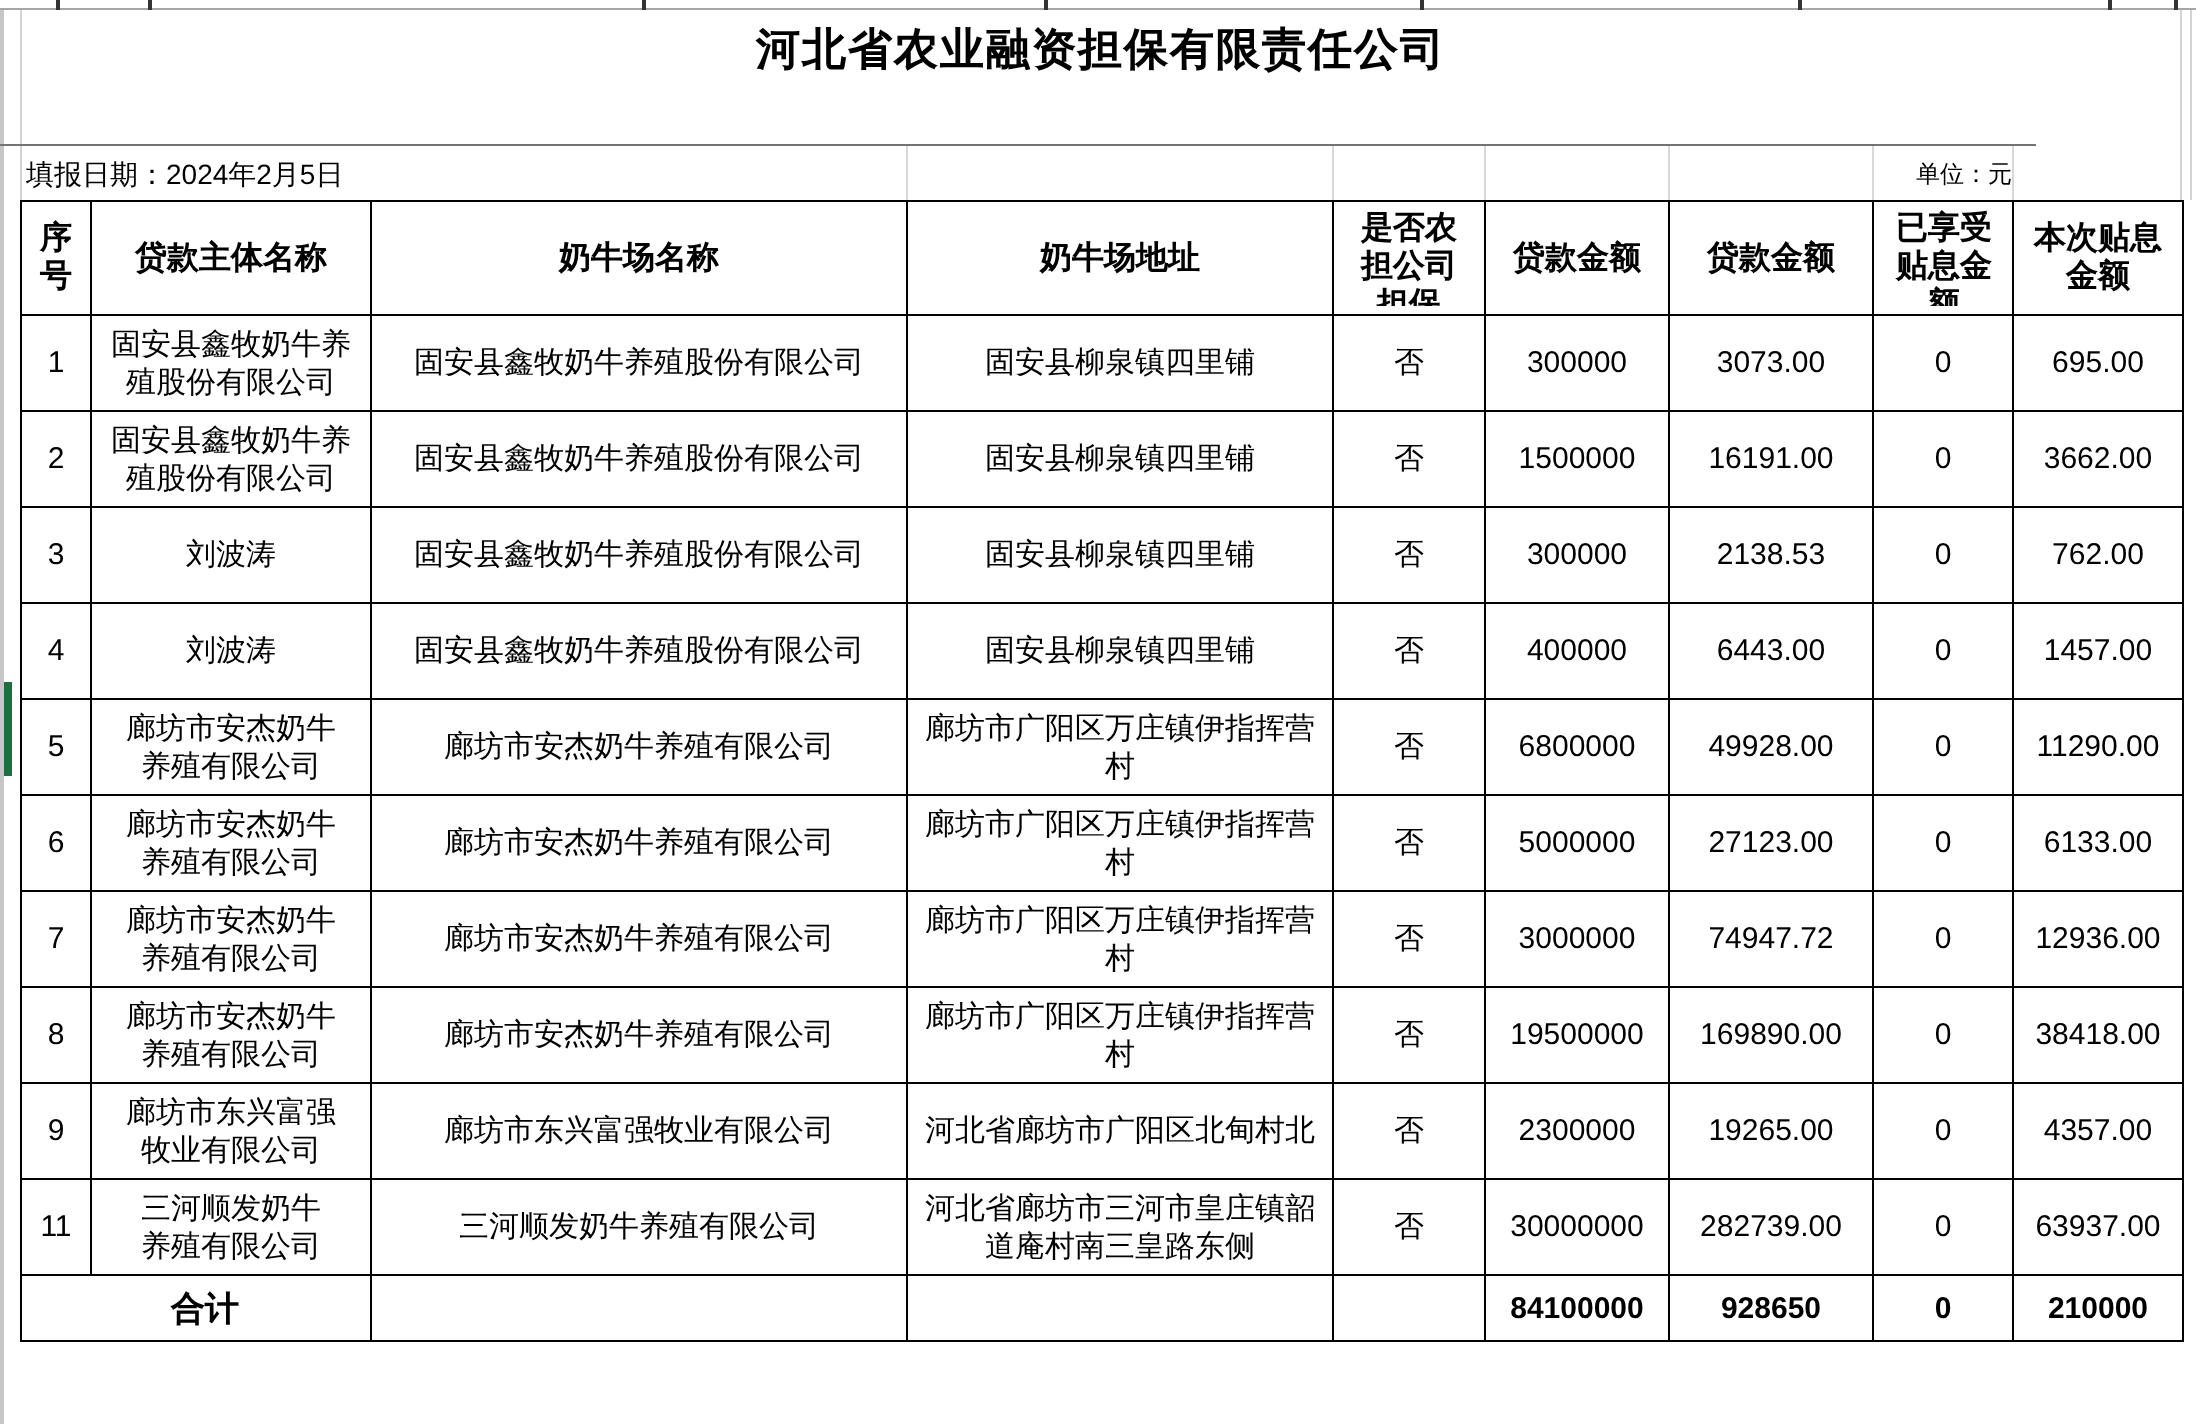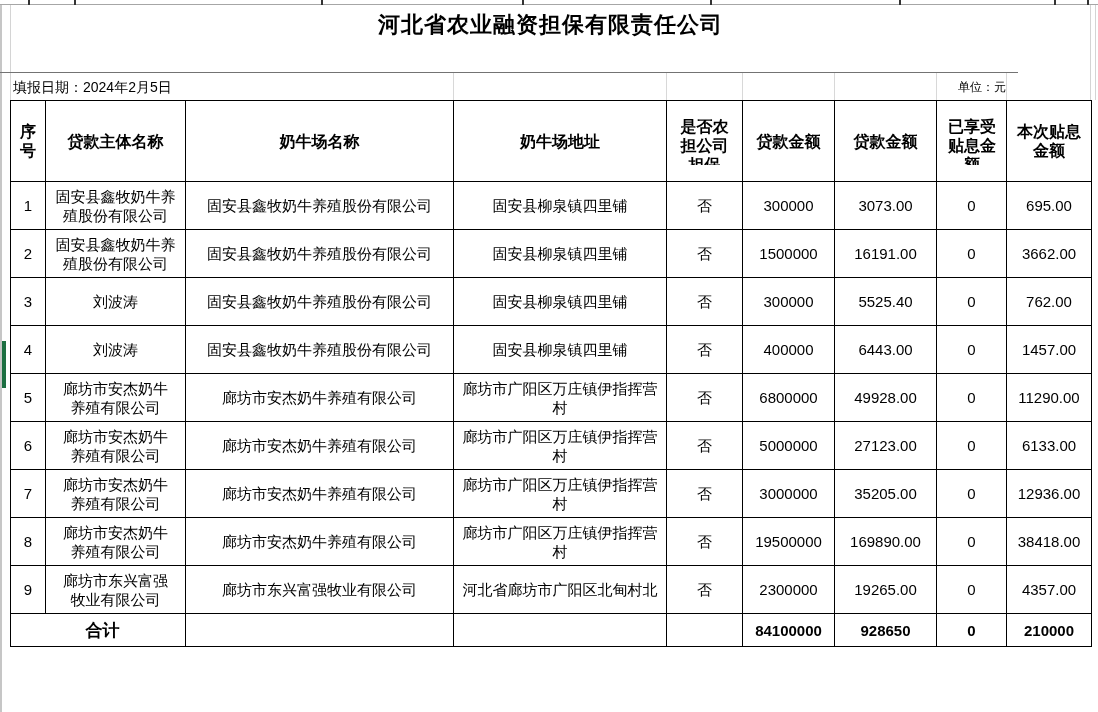--- a/index.html
+++ b/index.html
@@ -26,21 +26,21 @@
   .date-label { position:absolute; left:13px; top:0; font-size:14px; line-height:28px; }
   .unit-label { position:absolute; right:12px; top:0; font-size:12px; line-height:28px; }
 
   
   table.grid { position:absolute; left:10px; top:100px; width:1081px; border-collapse:collapse; table-layout:fixed; background:#fff; }
   table.grid th, table.grid td { border:1.5px solid #000; vertical-align:middle; overflow:hidden; }
   table.grid th { font-size:16px; font-weight:bold; line-height:19px; height:48px; padding:0 6px; text-align:center; }
   table.grid td { font-size:15px; line-height:19px; height:48px; padding:0 3px; text-align:center; }
   td.col-address { text-align:left; padding:0 4px; }
   td.col-borrower { text-wrap:balance; padding:0 3px; }
-  .clipwrap { width:58px; height:48px; margin:16px auto; overflow:hidden; text-align:center; }
+  .clipwrap { width:58px; height:48px; margin:4px auto; overflow:hidden; text-align:center; }
   tr.total-row td { height:33px; font-weight:bold; }
   tr.total-row td.total-label { font-size:17px;padding-left:12px; }
 
   
   .green-indicator { position:absolute; left:2px; top:341px; width:4px; height:47px; background:#1d6f42; }
 </style>
 </head>
 <body>
 
 <div id="stage">
@@ -129,21 +129,21 @@
           <td class="col-subsidy-received">0</td>
           <td class="col-subsidy-current">3662.00</td>
         </tr>
         <tr>
           <td class="col-no">3</td>
           <td class="col-borrower">刘波涛</td>
           <td class="col-farm">固安县鑫牧奶牛养殖股份有限公司</td>
           <td class="col-address">固安县柳泉镇四里铺</td>
           <td class="col-guaranteed">否</td>
           <td class="col-loan">300000</td>
-          <td class="col-subsidy-total">5525.40</td>
+          <td class="col-subsidy-total">2138.53</td>
           <td class="col-subsidy-received">0</td>
           <td class="col-subsidy-current">762.00</td>
         </tr>
         <tr>
           <td class="col-no">4</td>
           <td class="col-borrower">刘波涛</td>
           <td class="col-farm">固安县鑫牧奶牛养殖股份有限公司</td>
           <td class="col-address">固安县柳泉镇四里铺</td>
           <td class="col-guaranteed">否</td>
           <td class="col-loan">400000</td>
@@ -173,21 +173,21 @@
           <td class="col-subsidy-received">0</td>
           <td class="col-subsidy-current">6133.00</td>
         </tr>
         <tr>
           <td class="col-no">7</td>
           <td class="col-borrower">廊坊市安杰奶牛养殖有限公司</td>
           <td class="col-farm">廊坊市安杰奶牛养殖有限公司</td>
           <td class="col-address">廊坊市广阳区万庄镇伊指挥营村</td>
           <td class="col-guaranteed">否</td>
           <td class="col-loan">3000000</td>
-          <td class="col-subsidy-total">35205.00</td>
+          <td class="col-subsidy-total">74947.72</td>
           <td class="col-subsidy-received">0</td>
           <td class="col-subsidy-current">12936.00</td>
         </tr>
         <tr>
           <td class="col-no">8</td>
           <td class="col-borrower">廊坊市安杰奶牛养殖有限公司</td>
           <td class="col-farm">廊坊市安杰奶牛养殖有限公司</td>
           <td class="col-address">廊坊市广阳区万庄镇伊指挥营村</td>
           <td class="col-guaranteed">否</td>
           <td class="col-loan">19500000</td>
@@ -198,20 +198,31 @@
         <tr>
           <td class="col-no">9</td>
           <td class="col-borrower">廊坊市东兴富强牧业有限公司</td>
           <td class="col-farm">廊坊市东兴富强牧业有限公司</td>
           <td class="col-address">河北省廊坊市广阳区北甸村北</td>
           <td class="col-guaranteed">否</td>
           <td class="col-loan">2300000</td>
           <td class="col-subsidy-total">19265.00</td>
           <td class="col-subsidy-received">0</td>
           <td class="col-subsidy-current">4357.00</td>
+        </tr>
+        <tr>
+          <td class="col-no">11</td>
+          <td class="col-borrower">三河顺发奶牛养殖有限公司</td>
+          <td class="col-farm">三河顺发奶牛养殖有限公司</td>
+          <td class="col-address">河北省廊坊市三河市皇庄镇韶道庵村南三皇路东侧</td>
+          <td class="col-guaranteed">否</td>
+          <td class="col-loan">30000000</td>
+          <td class="col-subsidy-total">282739.00</td>
+          <td class="col-subsidy-received">0</td>
+          <td class="col-subsidy-current">63937.00</td>
         </tr>
       </tbody>
     <tfoot>
       <tr class="total-row">
         <td colspan="2" class="total-label">合计</td>
         <td></td>
         <td></td>
         <td></td>
         <td>84100000</td>
         <td>928650</td>

